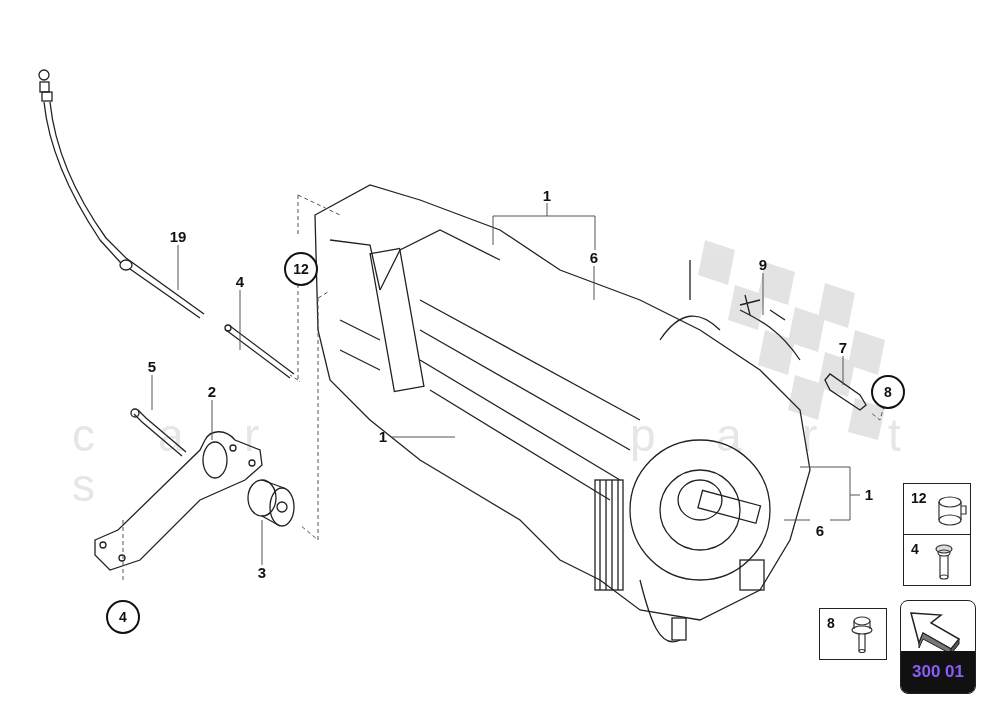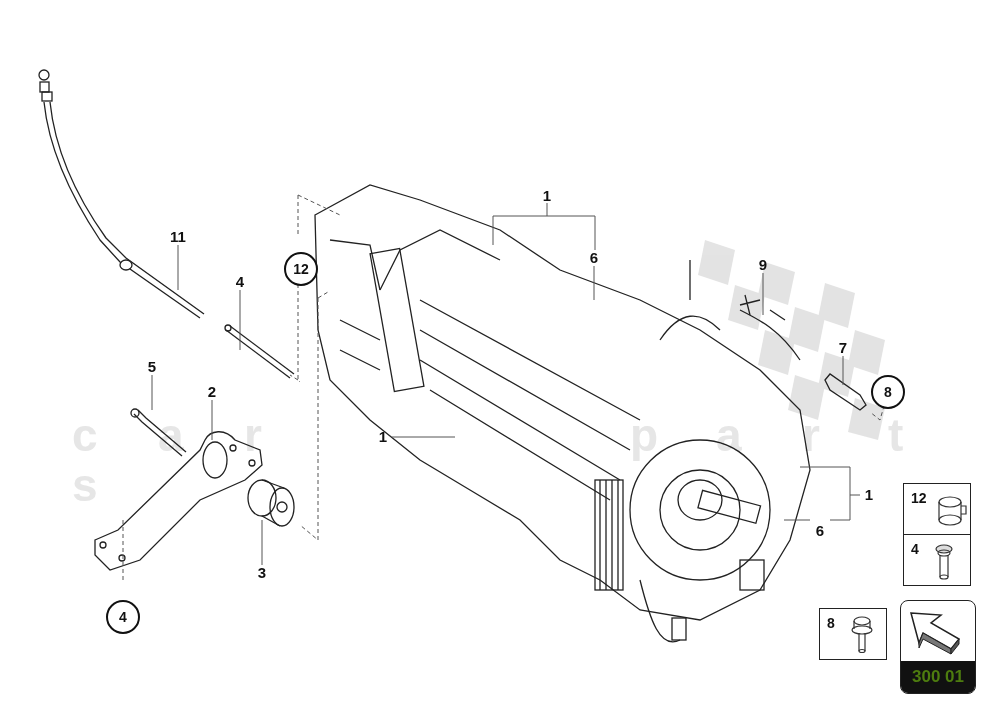--- a/index.html
+++ b/index.html
@@ -1,26 +1,26 @@
 <!DOCTYPE html>
 <html><head>
 <meta charset="utf-8">
 <style>
   html, body { margin:0; padding:0; background:#ffffff; }
   body { width:1000px; height:727px; position:relative; overflow:hidden; font-family:"Liberation Sans", sans-serif; }
   .canvas { position:absolute; left:0; top:0; width:1000px; height:727px; }
   .wm-big { position:absolute; left:68px; top:268px; font-family:"Liberation Sans", sans-serif; font-weight:bold; font-size:150px; line-height:150px; color:#f6cccf; letter-spacing:2px; }
-  .wm-small { position:absolute; left:72px; top:410px; font-family:"Liberation Sans", sans-serif; font-weight:bold; font-size:46px; line-height:50px; color:#e6e6e6; word-spacing:0; }
+  .wm-small { position:absolute; left:72px; top:410px; font-family:"Liberation Sans", sans-serif; font-weight:normal; font-size:46px; line-height:50px; color:#e6e6e6; word-spacing:0; }
   .wm-small span { display:inline-block; width:86px; }
   .lbl { position:absolute; font-family:"Liberation Sans", sans-serif; font-weight:bold; font-size:15px; color:#111; line-height:16px; transform:translate(-50%,-50%); }
   .circ { position:absolute; width:34px; height:34px; border:2px solid #111; border-radius:50%; display:flex; align-items:center; justify-content:center; font-weight:bold; font-size:14px; color:#111; box-sizing:border-box; background:#fff; }
   .box { position:absolute; border:1.5px solid #222; background:#fff; box-sizing:border-box; }
   .box .num { position:absolute; left:7px; top:6px; font-weight:bold; font-size:14px; color:#111; }
   .nav { position:absolute; left:900px; top:600px; width:76px; height:94px; border:1.5px solid #222; border-radius:8px; overflow:hidden; box-sizing:border-box; background:#fff; }
-  .nav .code { position:absolute; left:0; bottom:0; width:100%; height:32px; background:#111; color:#4d7c0f; font-weight:bold; font-size:17px; display:flex; align-items:center; justify-content:center; }
+  .nav .code { position:absolute; left:0; bottom:0; width:100%; height:42px; background:#111; color:#8b5cf6; font-weight:bold; font-size:17px; display:flex; align-items:center; justify-content:center; }
   svg { position:absolute; left:0; top:0; }
 </style>
 </head>
 <body>
 
 <div class="canvas">
 
   <div class="wm-small">
     <span>c</span><span>a</span><span>r</span><span style="width:300px"></span><span>p</span><span>a</span><span>r</span><span>t</span><span>s</span>
   </div>
@@ -126,21 +126,21 @@
       <path d="M318 298 V 540 L 300 525"></path>
       <path d="M318 298 L 328 292"></path>
       <path d="M123 520 V 583"></path>
       <path d="M888 392 L 880 420 L 870 412"></path>
     </g>
   </svg>
 
   <div class="lbl" style="left:547px;top:196px">1</div>
   <div class="lbl" style="left:594px;top:258px">6</div>
   <div class="lbl" style="left:763px;top:265px">9</div>
-  <div class="lbl" style="left:178px;top:237px">11</div>
+  <div class="lbl" style="left:178px;top:237px">19</div>
   <div class="lbl" style="left:240px;top:282px">4</div>
   <div class="lbl" style="left:843px;top:348px">7</div>
   <div class="lbl" style="left:152px;top:367px">5</div>
   <div class="lbl" style="left:212px;top:392px">2</div>
   <div class="lbl" style="left:383px;top:437px">1</div>
   <div class="lbl" style="left:869px;top:495px">1</div>
   <div class="lbl" style="left:820px;top:531px">6</div>
   <div class="lbl" style="left:262px;top:573px">3</div>
 
   <div class="circ" style="left:284px;top:252px">

